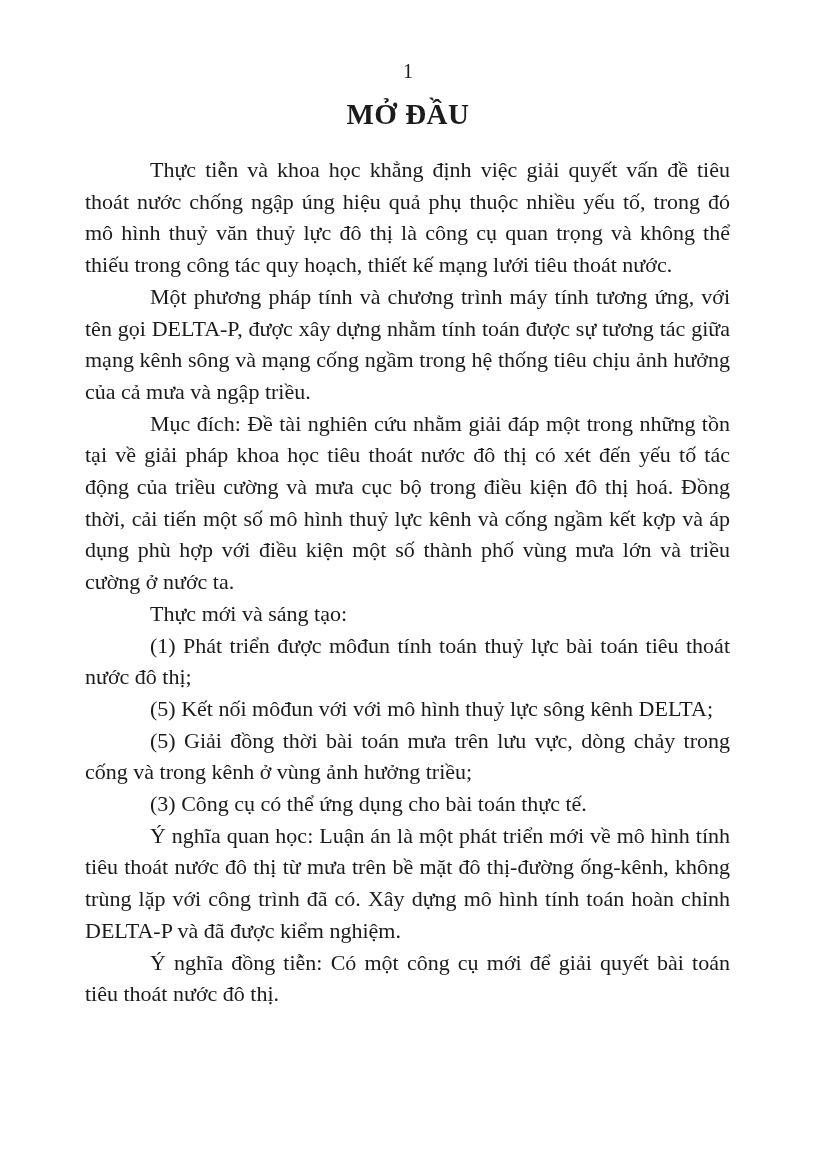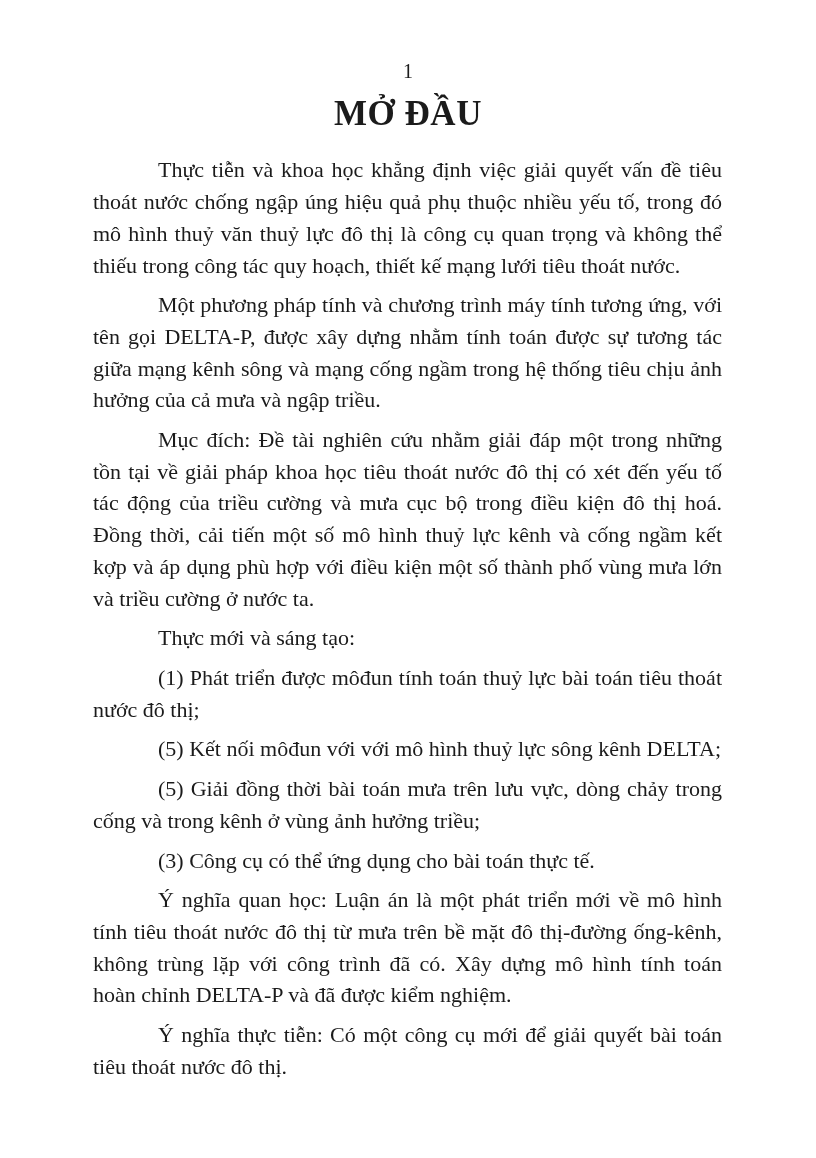--- a/index.html
+++ b/index.html
@@ -20,33 +20,33 @@
   }
   .page-number {
     padding-top: 58px;
     text-align: center;
     font-size: 20px;
     line-height: 26px;
   }
   .doc-title {
     margin-top: 13px;
     text-align: center;
-    font-size: 35px;
+    font-size: 29px;
     line-height: 34px;
     font-weight: bold;
     letter-spacing: 0.5px;
   }
   .content {
     margin: 23px 86px 0 85px;
     text-align: justify;
     font-size: 22px;
     line-height: 31.7px;
   }
   .content p {
-    margin: 8px;
+    margin: 0;
     padding: 0;
     text-indent: 65px;
   }
   .lead {
     font-weight: normal;
   }
 </style>
 </head>
 <body>
 
@@ -69,16 +69,16 @@
     <p><span class="lead"></span><span>(1) Phát triển được môđun tính toán thuỷ lực bài toán tiêu thoát nước đô thị;</span></p>
 
     <p><span class="lead"></span><span>(5) Kết nối môđun với với mô hình thuỷ lực sông kênh DELTA;</span></p>
 
     <p><span class="lead"></span><span>(5) Giải đồng thời bài toán mưa trên lưu vực, dòng chảy trong cống và trong kênh ở vùng ảnh hưởng triều;</span></p>
 
     <p><span class="lead"></span><span>(3) Công cụ có thể ứng dụng cho bài toán thực tế.</span></p>
 
     <p><span class="lead">Ý nghĩa quan học:</span><span> Luận án là một phát triển mới về mô hình tính tiêu thoát nước đô thị từ mưa trên bề mặt đô thị-đường ống-kênh, không trùng lặp với công trình đã có. Xây dựng mô hình tính toán hoàn chỉnh DELTA-P và đã được kiểm nghiệm.</span></p>
 
-    <p><span class="lead">Ý nghĩa thực tiễn:</span><span> Có một công cụ mới để giải quyết bài toán tiêu thoát nước đô thị.</span></p>
+    <p><span class="lead">Ý nghĩa đồng tiễn:</span><span> Có một công cụ mới để giải quyết bài toán tiêu thoát nước đô thị.</span></p>
 
   </div>
 </div>
 
 </body></html>

